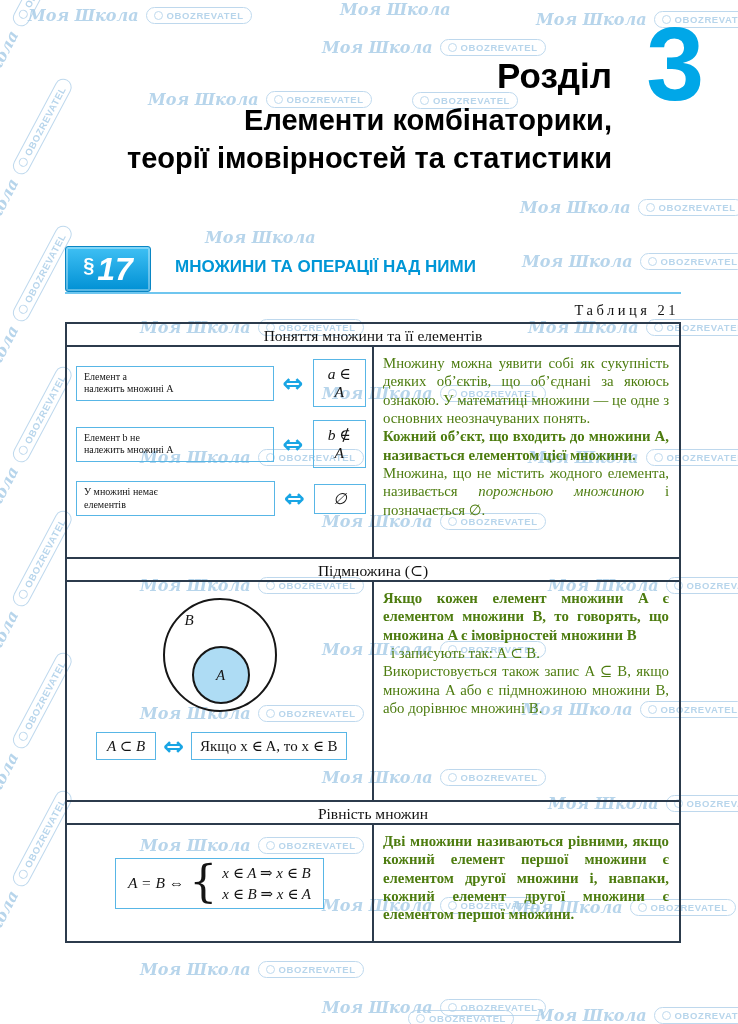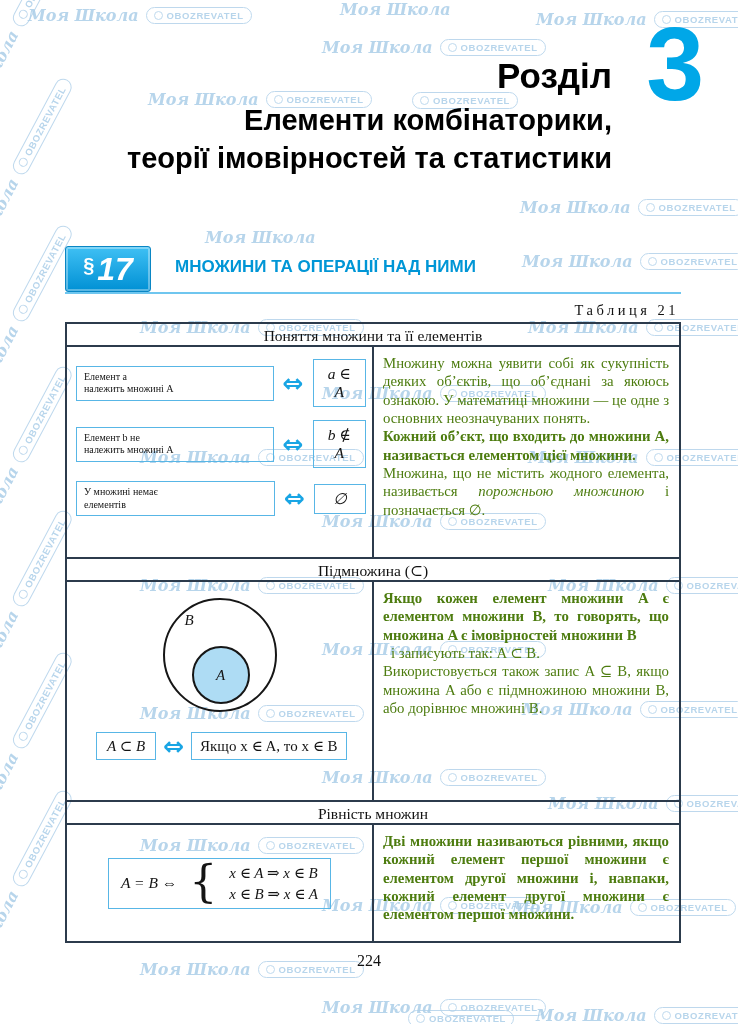--- a/index.html
+++ b/index.html
@@ -62,21 +62,21 @@
   .lbl-b { position:absolute; top:12px; left:20px; font-style:italic; font-size:15px; }
   .inner-circle { position:absolute; left:27px; bottom:6px; width:58px; height:58px; background:#aedcf4;
                   border:2px solid #161616; border-radius:50%; display:flex; align-items:center; justify-content:center; }
   .lbl-a { font-style:italic; font-size:15px; }
   .frow { display:flex; align-items:center; margin:20px 0 0 10px;padding-left:19px; }
   .frow .fbox { padding:4px 8px; font-size:15px; }
   .frow .iff { margin:0 7px; }
 
   
   .eq-col { display:flex; align-items:center; justify-content:center; }
-  .eq-box { display:flex; align-items:center; padding:5px 12px; gap:12px; font-size:15.5px; }
+  .eq-box { display:flex; align-items:center; padding:5px 12px; gap:5px; font-size:15.5px; }
   .brace { font-size:44px; line-height:.85; font-family:"DejaVu Serif",serif; font-weight:normal; margin-top:-2px; }
   .cases { display:flex; flex-direction:column; gap:3px; font-size:15px; }
 
   .page-number { text-align:center; font-size:16px; margin-top:9px; color:#111; }
 </style>
 </head>
 <body>
 
 <div class="page">
   <div id="wm-layer">
@@ -423,16 +423,15 @@
             </span>
           </div>
         </div>
         <div class="col-right">
           <p class="just blue">Дві множини називаються рівними, якщо кожний елемент першої множини є елементом другої множини і, навпаки, кожний елемент другої множини є елементом першої множини.</p>
         </div>
       </div>
 
     </div>
 
-    <div class="page-number">224</div>
 
   </div>
 </div>
 
 </body></html>

